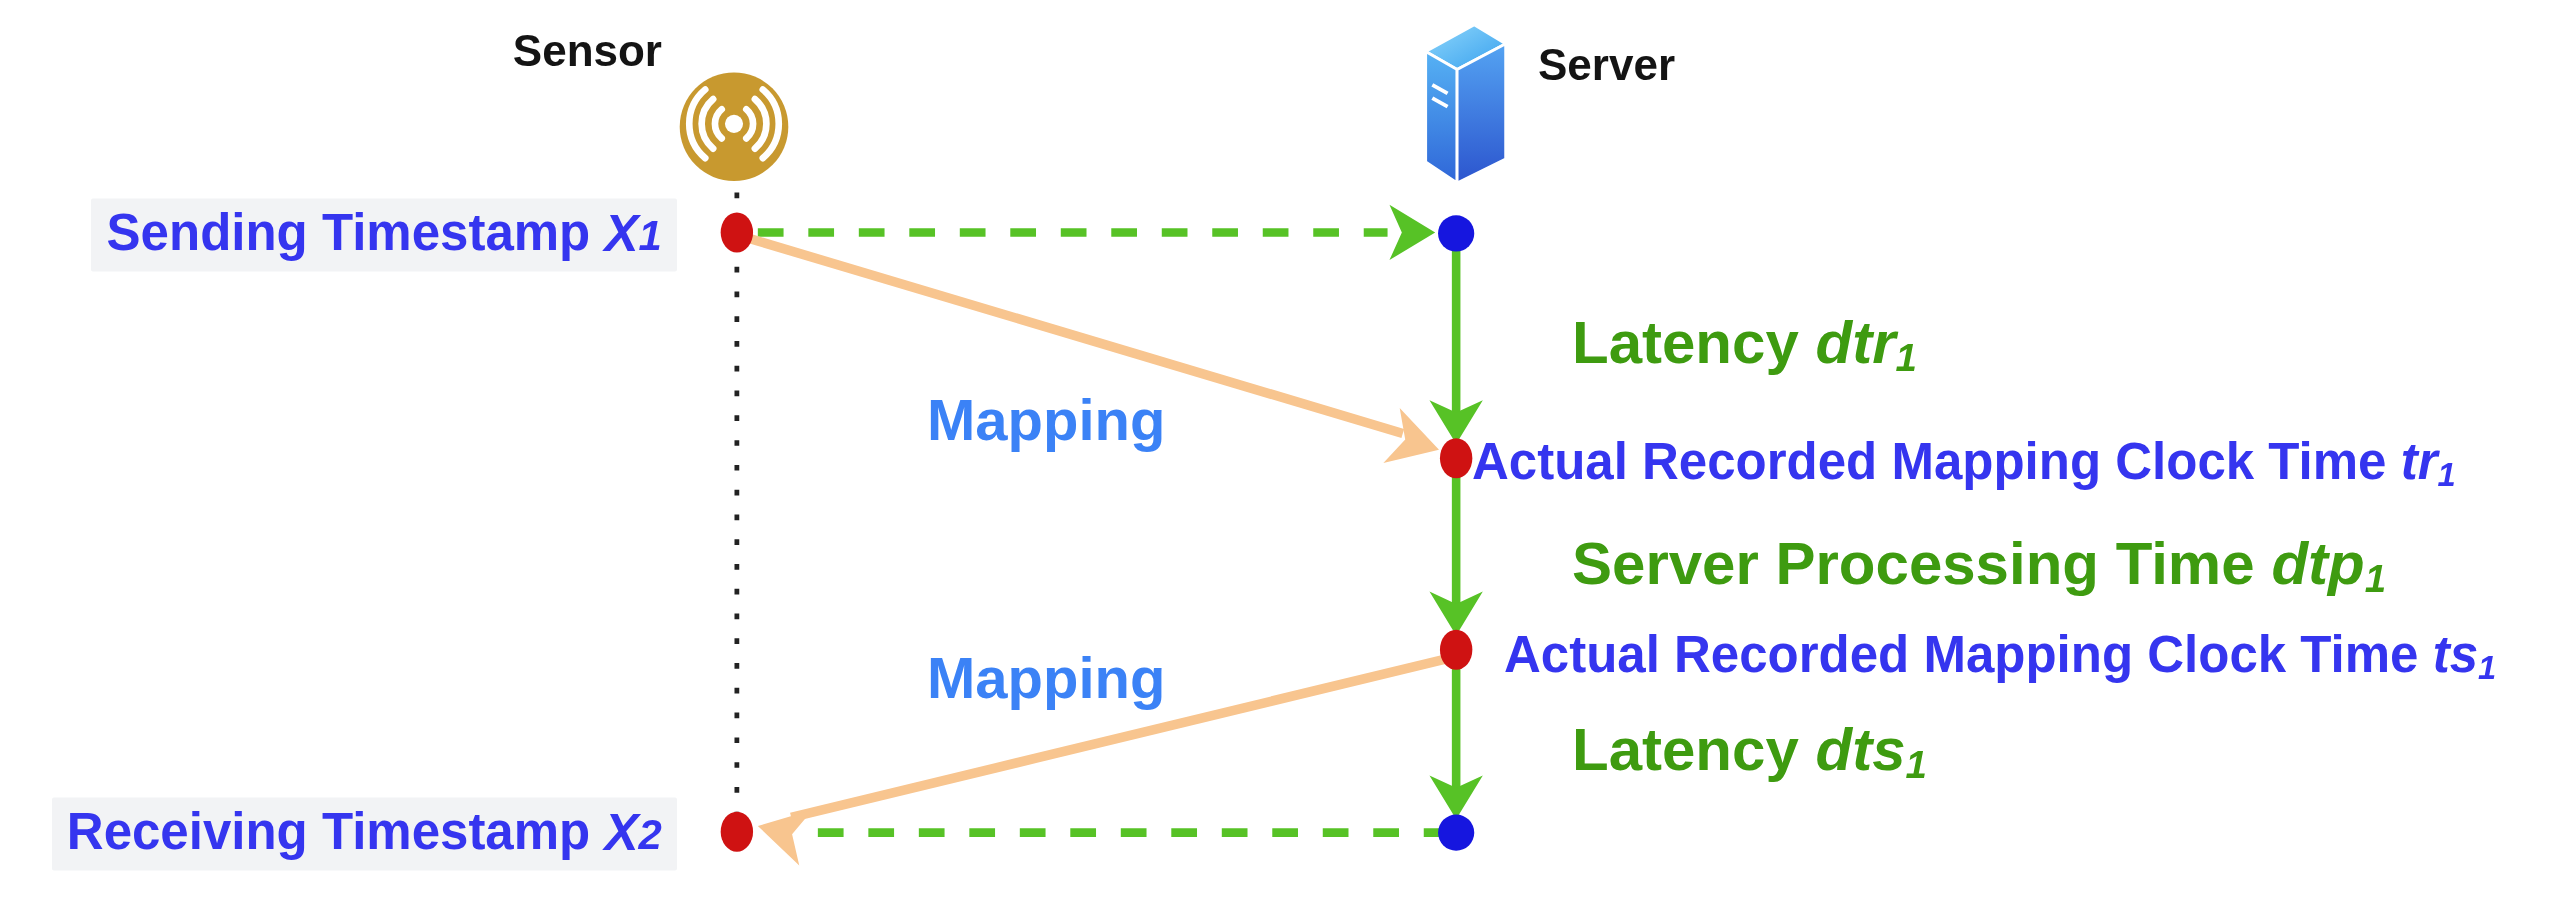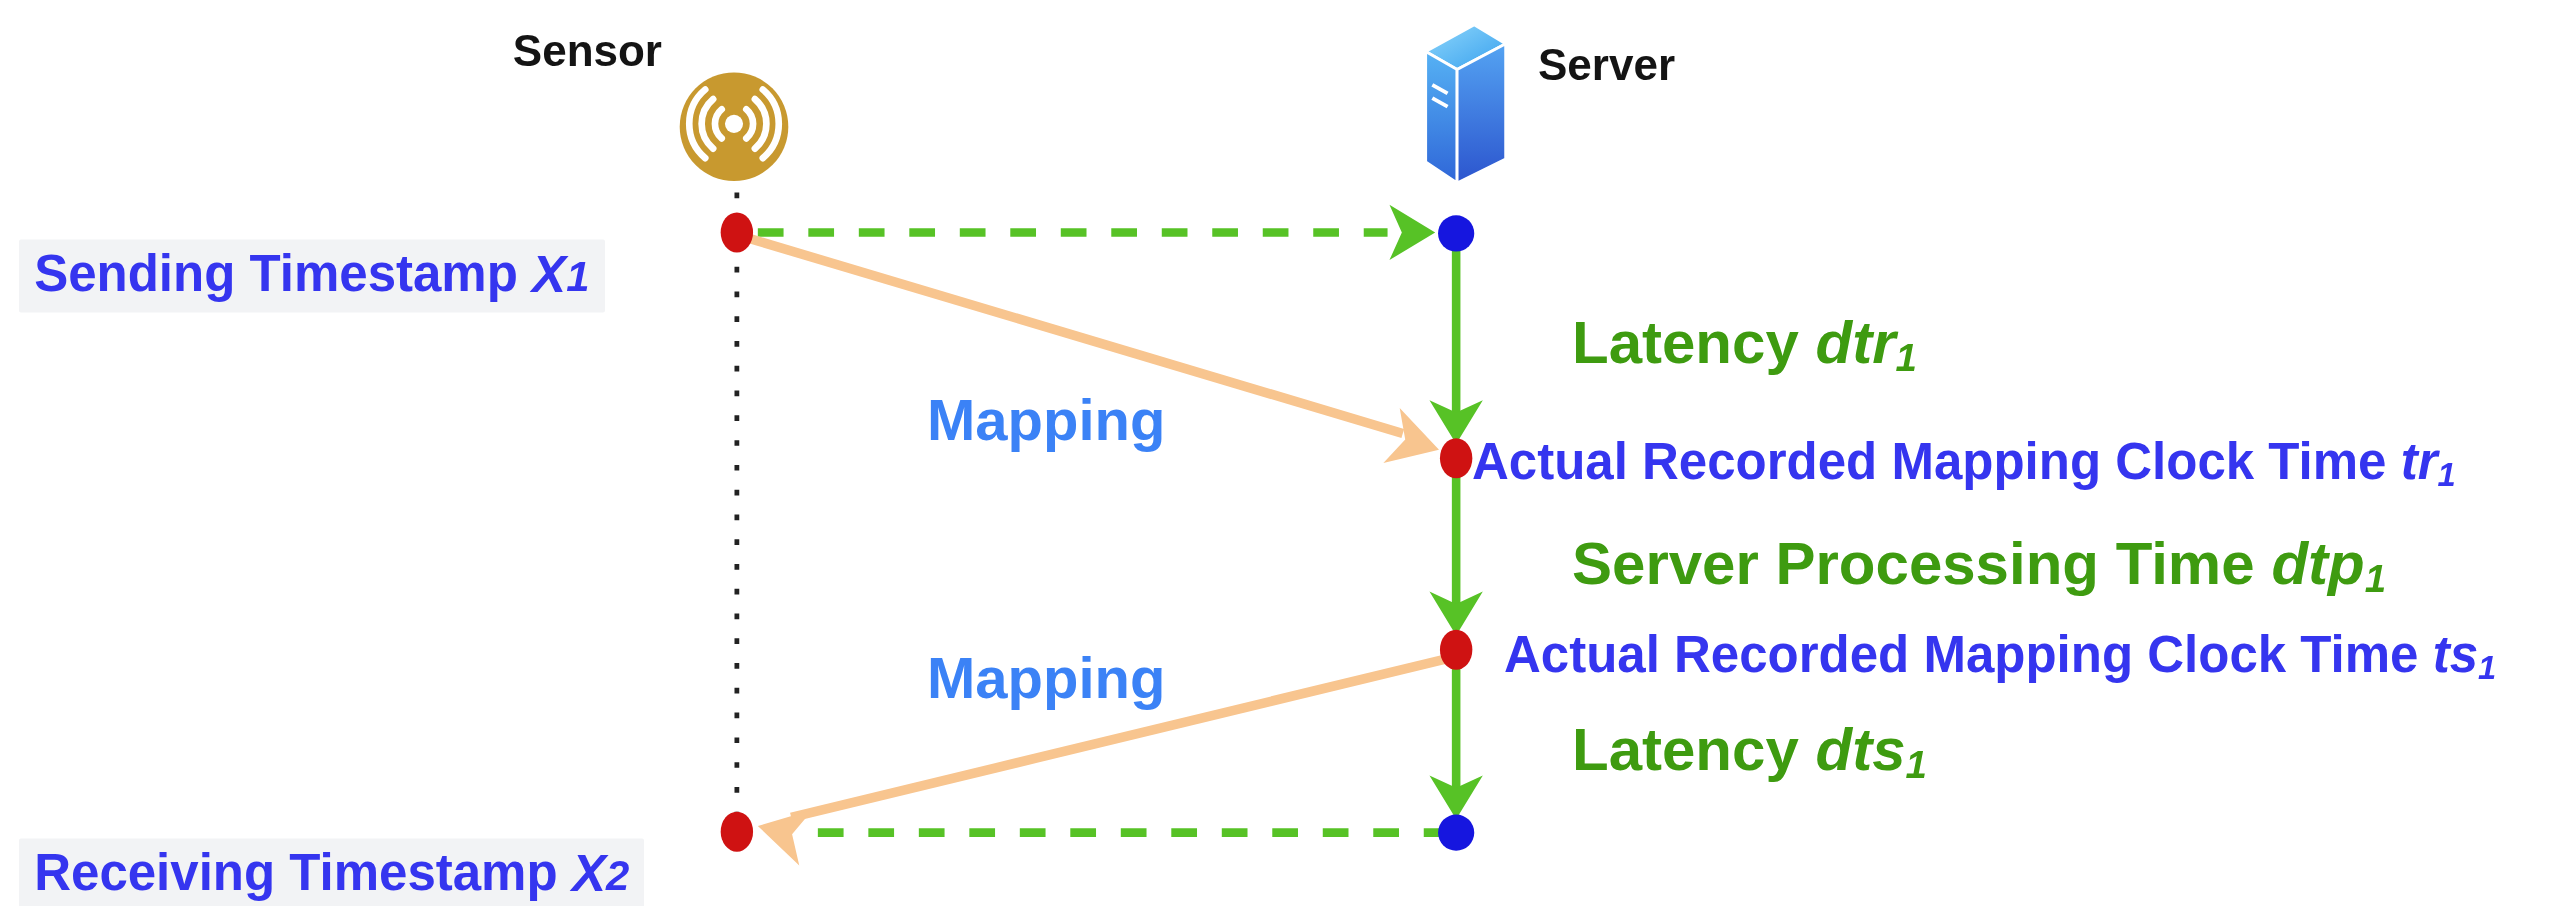--- a/index.html
+++ b/index.html
@@ -14,21 +14,21 @@
   .lbl{
     position:absolute;
     font-weight:bold;
     white-space:nowrap;
     transform:translateY(-50%);
   }
   .blue{color:#3535ef;font-size:51px;}
   .green{color:#3e9b10;font-size:60px;}
   .black{color:#3b82f6;font-size:58px;}
   .title{color:#141414;font-size:44px;}
-  .leftlab{margin-top:41px;}
+  .leftlab{text-align:right;}
   .hl{background:#f2f3f5;padding:5.7px 15.2px 9.5px 15.2px;border-radius:1.9px;}
   .var{font-style:italic;margin-left:0.28em;}
   .sub{font-style:italic;font-size:64%;vertical-align:-16%;}
   .subx{font-style:italic;font-size:82%;}
 </style>
 </head>
 <body>
 
 <div id="stage">
 

